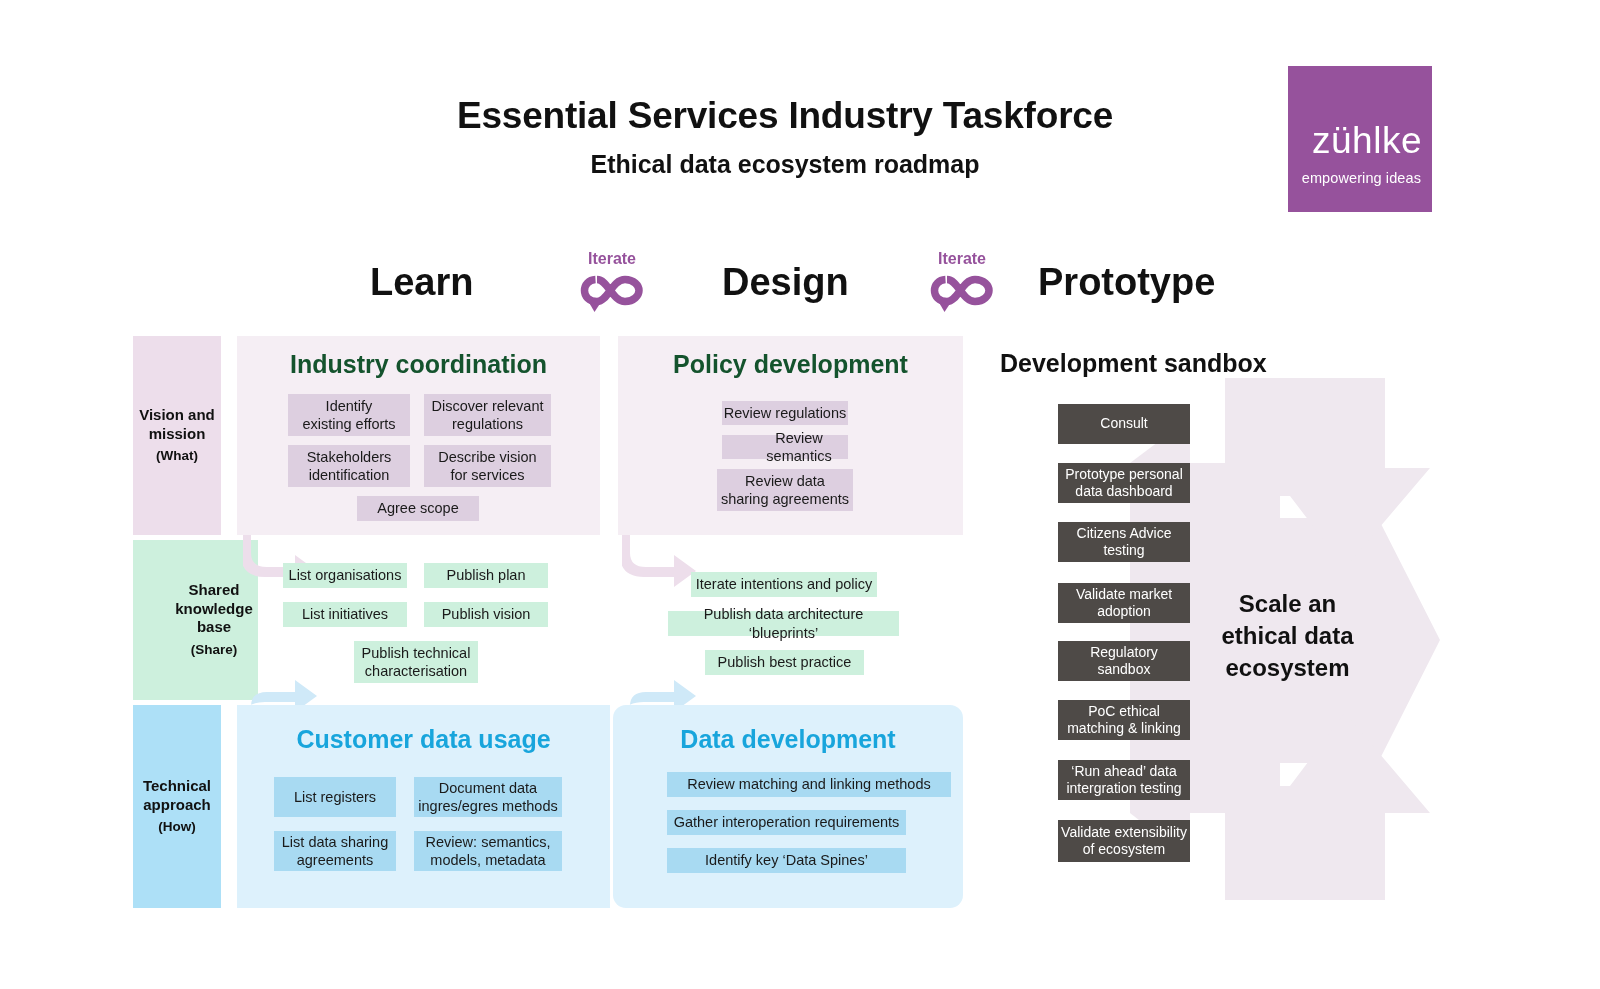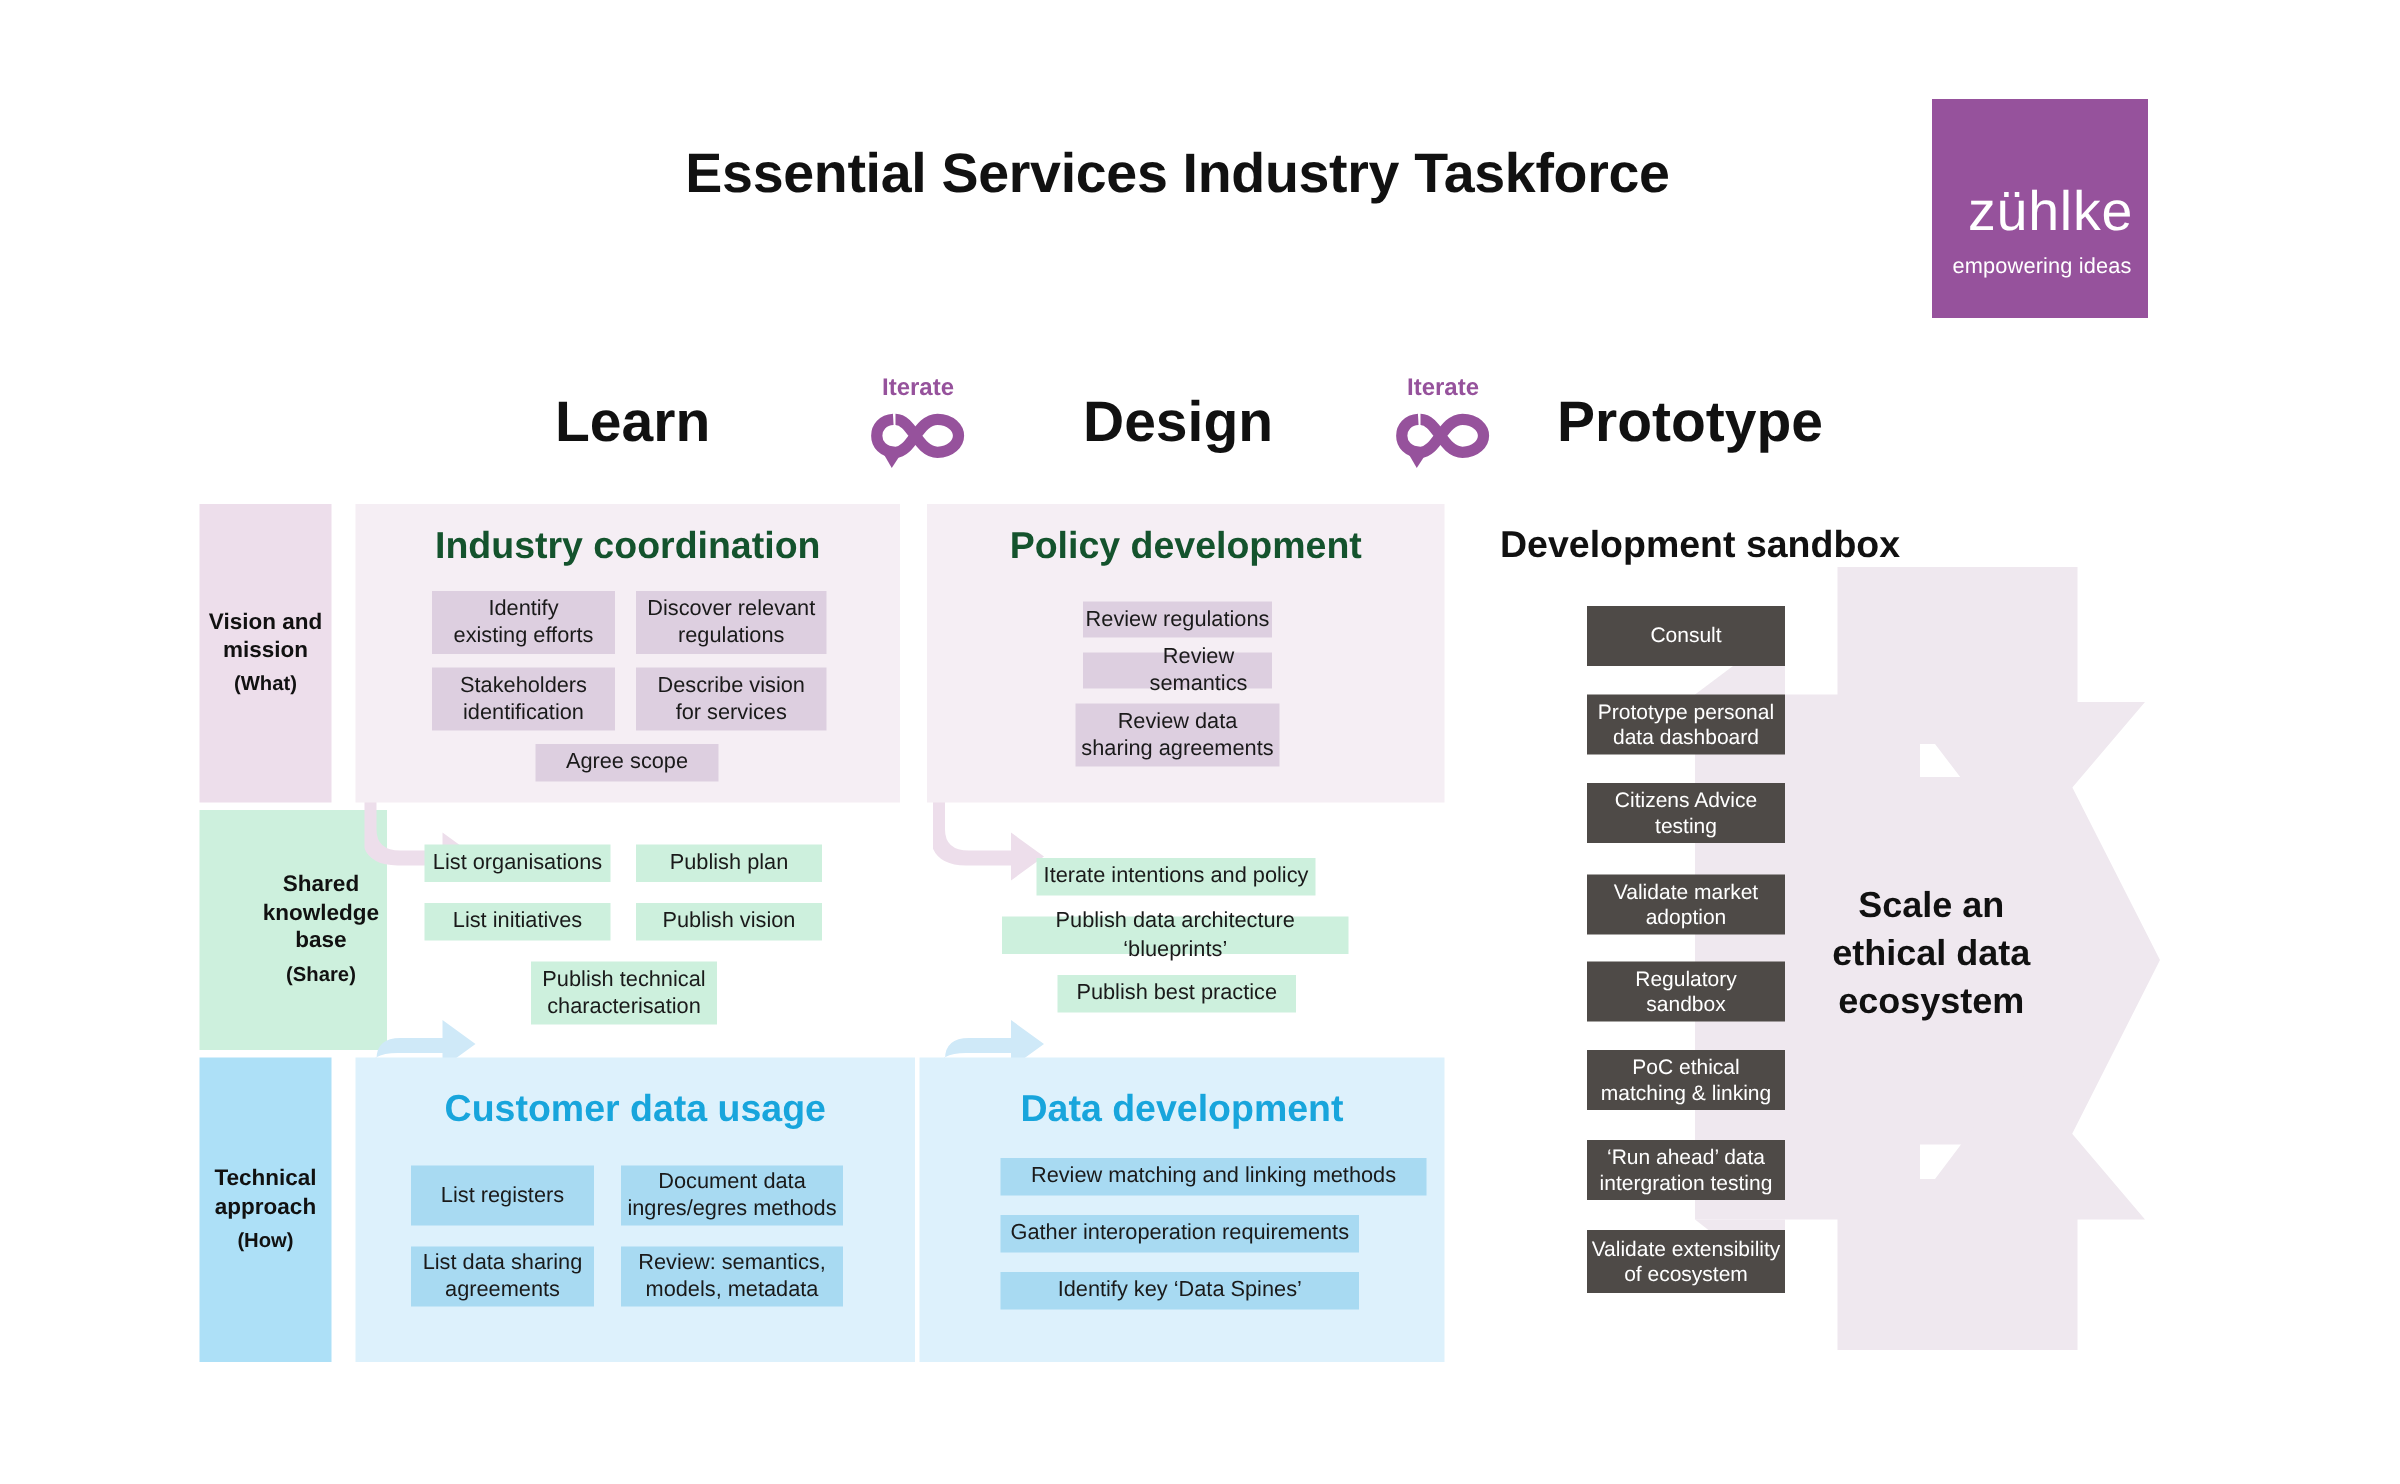--- a/index.html
+++ b/index.html
@@ -133,21 +133,21 @@
     line-height: 1;
   }
   .purple-panel { background: #f5eef4; }
   .purple-panel .panel-title { color: #14532d; }
   .blue-panel { background: #ddf1fc; }
   .blue-panel .panel-title { color: #18a5dc; }
 
   #panel-industry { left: 237px; top: 336px; width: 363px; height: 199px; }
   #panel-policy   { left: 618px; top: 336px; width: 345px; height: 199px; }
   #panel-customer { left: 237px; top: 705px; width: 373px; height: 203px; }
-  #panel-data     { left: 613px; top: 705px; width: 350px; height: 203px; }
+  #panel-data     { left: 613px; top: 705px; width: 350px; height: 203px; border-radius: 13px; }
 
   #panel-industry .panel-title,
   #panel-policy .panel-title { margin-top: 16px; }
   #panel-customer .panel-title,
   #panel-data .panel-title { margin-top: 22px; }
 
   
   .chip {
     position: absolute;
     box-sizing: border-box;
@@ -198,20 +198,21 @@
   }
 
   
   .connector { position: absolute; }
 </style>
 </head>
 <body>
 
 <div id="header-block">
   <div id="main-title">Essential Services Industry Taskforce</div>
+  <div id="subtitle">Ethical data ecosystem roadmap</div>
 </div>
 
 <div id="logo">
   <div id="logo-word">zühlke</div>
   <div id="logo-tag">empowering ideas</div>
 </div>
 
 <div class="phase-title" id="phase-learn">Learn</div>
 <div class="phase-title" id="phase-design">Design</div>
 <div class="phase-title" id="phase-prototype">Prototype</div>

